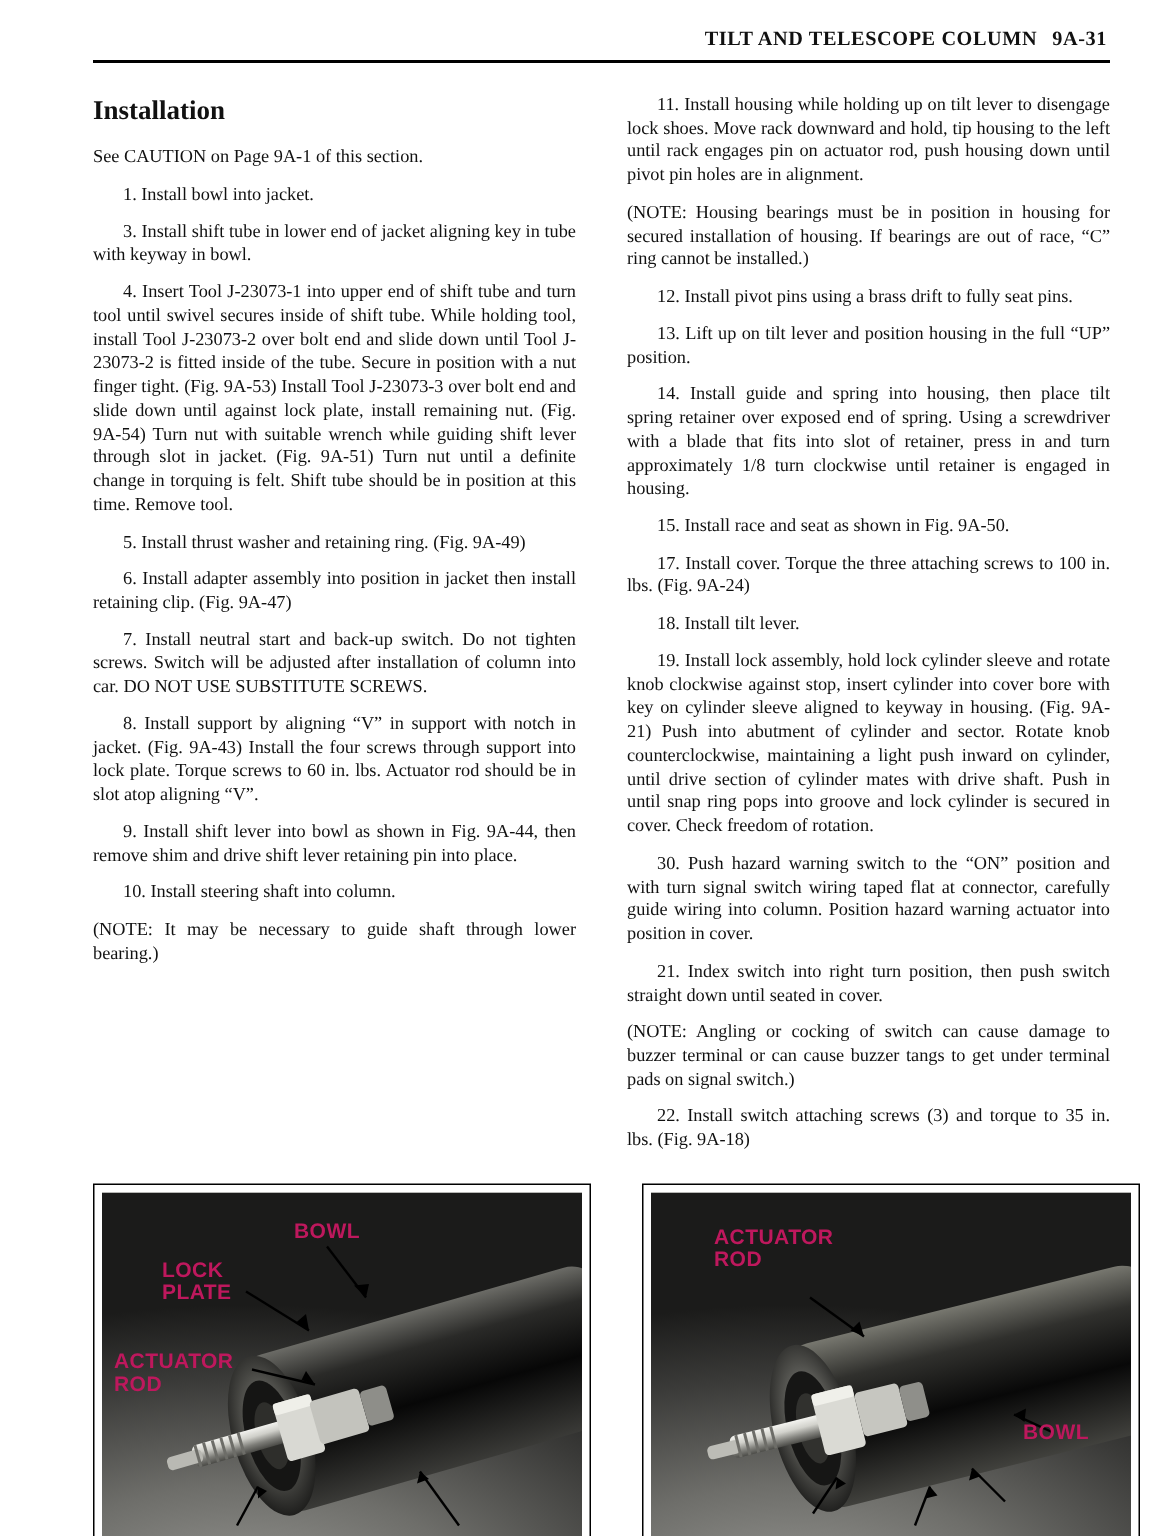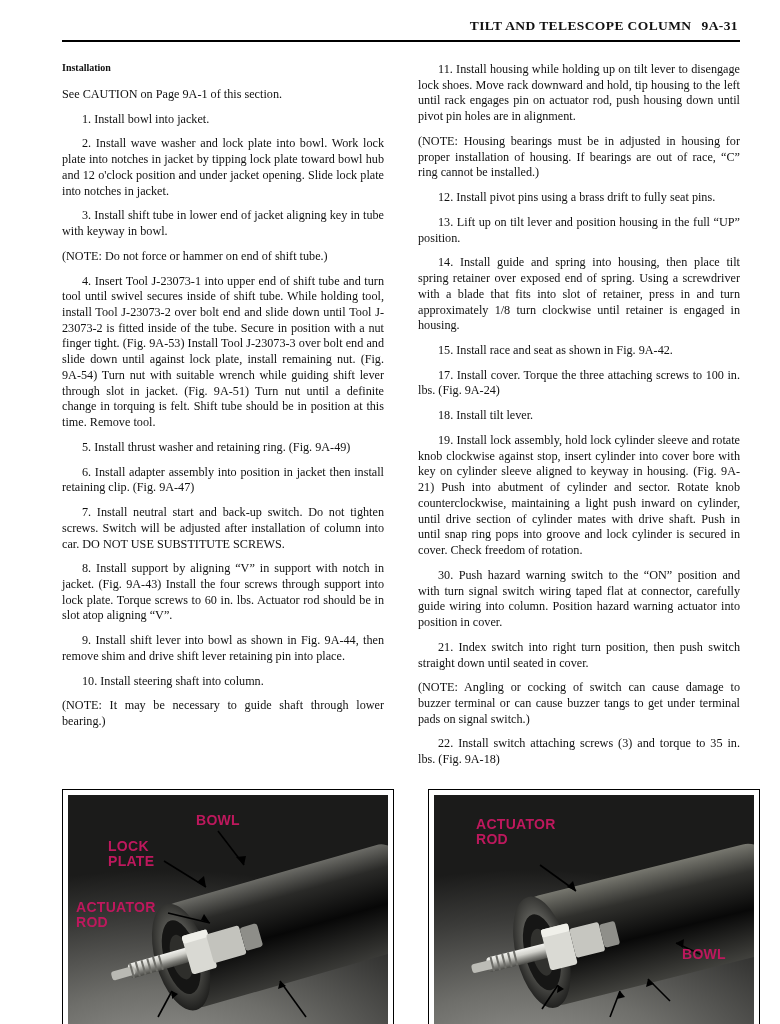--- a/index.html
+++ b/index.html
@@ -52,21 +52,21 @@
     line-height: 1.29;
     text-align: justify;
     text-justify: inter-word;
     hyphens: auto;
   }
   p.indent {
     text-indent: 20px;
   }
   .sec-title {
     font-weight: bold;
-    font-size: 10px;
+    font-size: 18px;
     margin: 0 0 12px 0;
     text-align: left;
   }
   
   .figures {
     display: flex;
     gap: 34px;
     margin-top: 12px;
   }
   .figbox {
@@ -121,40 +121,38 @@
     <span>TILT AND TELESCOPE COLUMN</span><span class="page-no">9A-31</span>
   </div>
   <hr class="rule">
 
   <div class="columns">
 
     <div class="col">
       <p class="sec-title">Installation</p>
       <p>See CAUTION on Page 9A-1 of this section.</p>
       <p class="indent">1. Install bowl into jacket.</p>
-      <p class="indent">2. Install wave washer and lock plate into bowl. Work lock plate into notches in jacket by tipping lock plate toward bowl hub and 12 o'clock position and under jacket opening. Slide lock plate into notches in jacket.</p>
       <p class="indent">3. Install shift tube in lower end of jacket aligning key in tube with keyway in bowl.</p>
-      <p>(NOTE:  Do not force or hammer on end of shift tube.)</p>
       <p class="indent">4. Insert Tool J-23073-1 into upper end of shift tube and turn tool until swivel secures inside of shift tube. While holding tool, install Tool J-23073-2 over bolt end and slide down until Tool J-23073-2 is fitted inside of the tube. Secure in position with a nut finger tight. (Fig. 9A-53) Install Tool J-23073-3 over bolt end and slide down until against lock plate, install remaining nut. (Fig. 9A-54) Turn nut with suitable wrench while guiding shift lever through slot in jacket. (Fig. 9A-51) Turn nut until a definite change in torquing is felt. Shift tube should be in position at this time. Remove tool.</p>
       <p class="indent">5. Install thrust washer and retaining ring. (Fig. 9A-49)</p>
       <p class="indent">6. Install adapter assembly into position in jacket then install retaining clip. (Fig. 9A-47)</p>
       <p class="indent">7. Install neutral start and back-up switch. Do not tighten screws. Switch will be adjusted after installation of column into car. DO NOT USE SUBSTITUTE SCREWS.</p>
       <p class="indent">8. Install support by aligning “V” in support with notch in jacket. (Fig. 9A-43) Install the four screws through support into lock plate. Torque screws to 60 in. lbs. Actuator rod should be in slot atop aligning “V”.</p>
       <p class="indent">9. Install shift lever into bowl as shown in Fig. 9A-44, then remove shim and drive shift lever retaining pin into place.</p>
       <p class="indent">10. Install steering shaft into column.</p>
       <p>(NOTE: It may be necessary to guide shaft through lower bearing.)</p>
     </div>
 
     <div class="col">
       <p class="indent">11. Install housing while holding up on tilt lever to disengage lock shoes. Move rack downward and hold, tip housing to the left until rack engages pin on actuator rod, push housing down until pivot pin holes are in alignment.</p>
-      <p>(NOTE: Housing bearings must be in adjusted in housing for proper installation of housing. If bearings are out of race, “C” ring cannot be installed.)</p>
+      <p>(NOTE: Housing bearings must be in position in housing for secured installation of housing. If bearings are out of race, “C” ring cannot be installed.)</p>
       <p class="indent">12. Install pivot pins using a brass drift to fully seat pins.</p>
       <p class="indent">13. Lift up on tilt lever and position housing in the full “UP” position.</p>
       <p class="indent">14. Install guide and spring into housing, then place tilt spring retainer over exposed end of spring. Using a screwdriver with a blade that fits into slot of retainer, press in and turn approximately 1/8 turn clockwise until retainer is engaged in housing.</p>
-      <p class="indent">15. Install race and seat as shown in Fig. 9A-42.</p>
+      <p class="indent">15. Install race and seat as shown in Fig. 9A-50.</p>
       <p class="indent">17. Install cover. Torque the three attaching screws to 100 in. lbs. (Fig. 9A-24)</p>
       <p class="indent">18. Install tilt lever.</p>
       <p class="indent">19. Install lock assembly, hold lock cylinder sleeve and rotate knob clockwise against stop, insert cylinder into cover bore with key on cylinder sleeve aligned to keyway in housing. (Fig. 9A-21) Push into abutment of cylinder and sector. Rotate knob counterclockwise, maintaining a light push inward on cylinder, until drive section of cylinder mates with drive shaft. Push in until snap ring pops into groove and lock cylinder is secured in cover. Check freedom of rotation.</p>
       <p class="indent">30. Push hazard warning switch to the “ON” position and with turn signal switch wiring taped flat at connector, carefully guide wiring into column. Position hazard warning actuator into position in cover.</p>
       <p class="indent">21. Index switch into right turn position, then push switch straight down until seated in cover.</p>
       <p>(NOTE: Angling or cocking of switch can cause damage to buzzer terminal or can cause buzzer tangs to get under terminal pads on signal switch.)</p>
       <p class="indent">22. Install switch attaching screws (3) and torque to 35 in. lbs. (Fig. 9A-18)</p>
     </div>
 
   </div>

